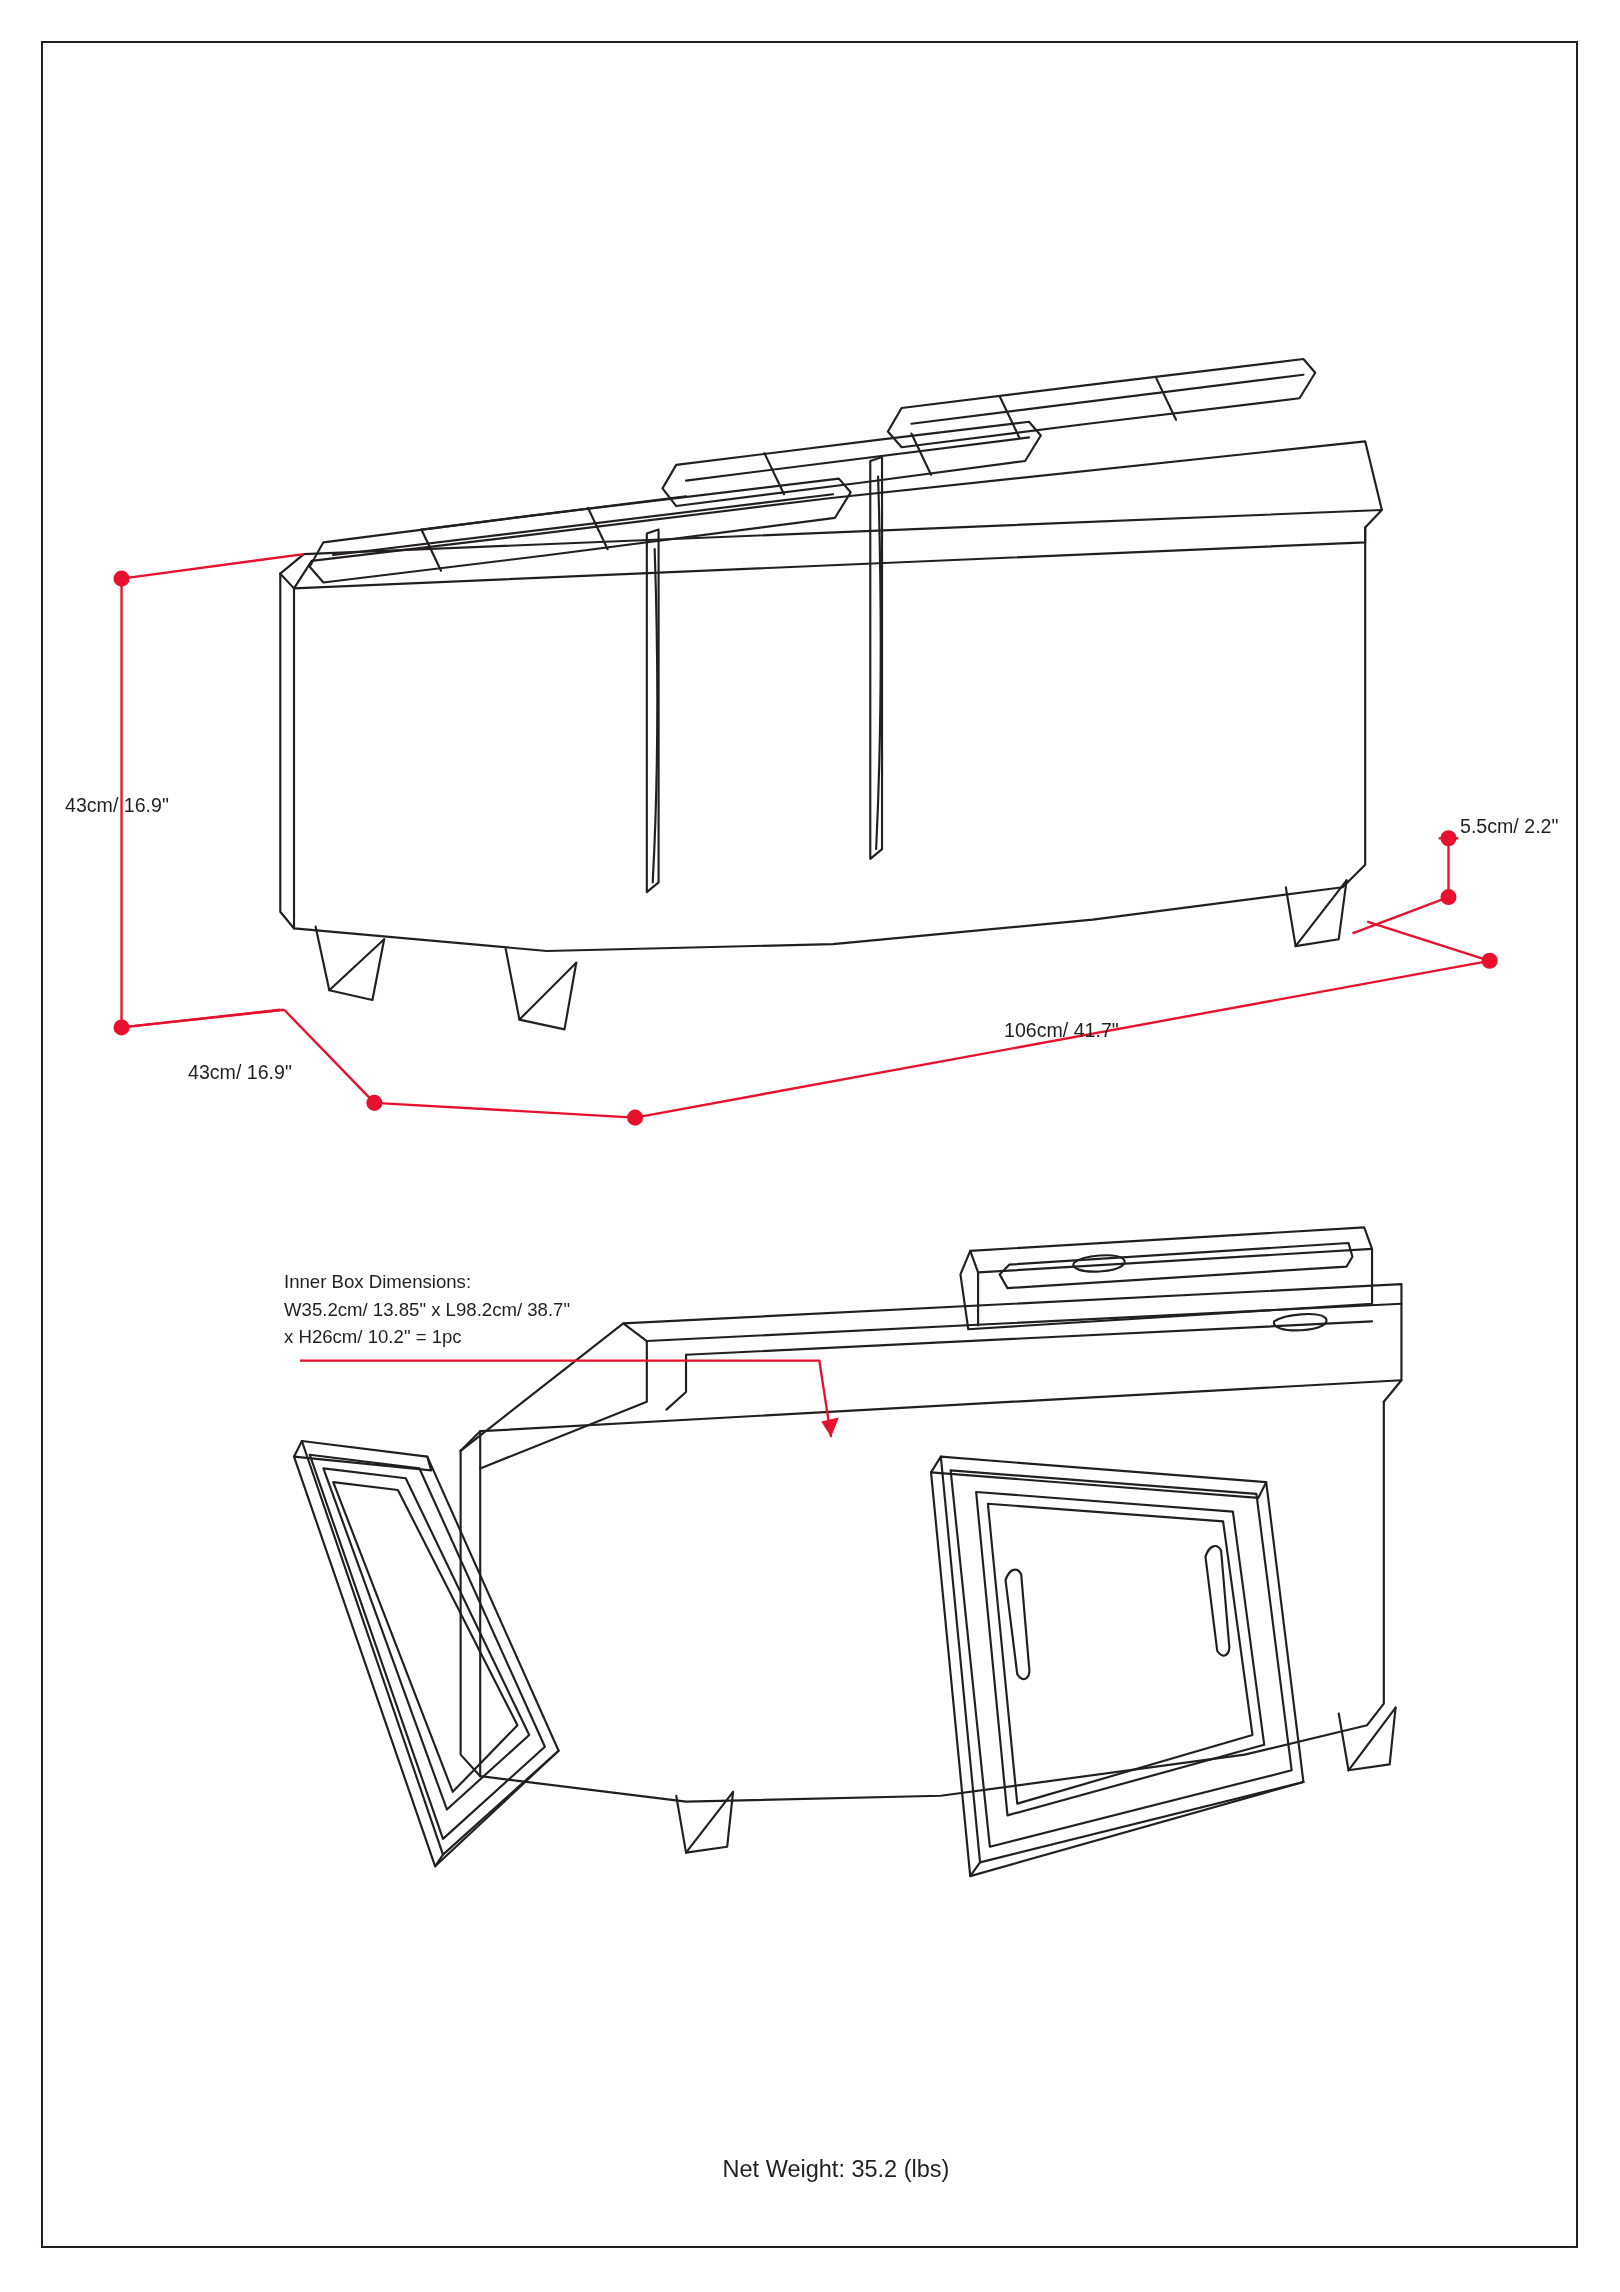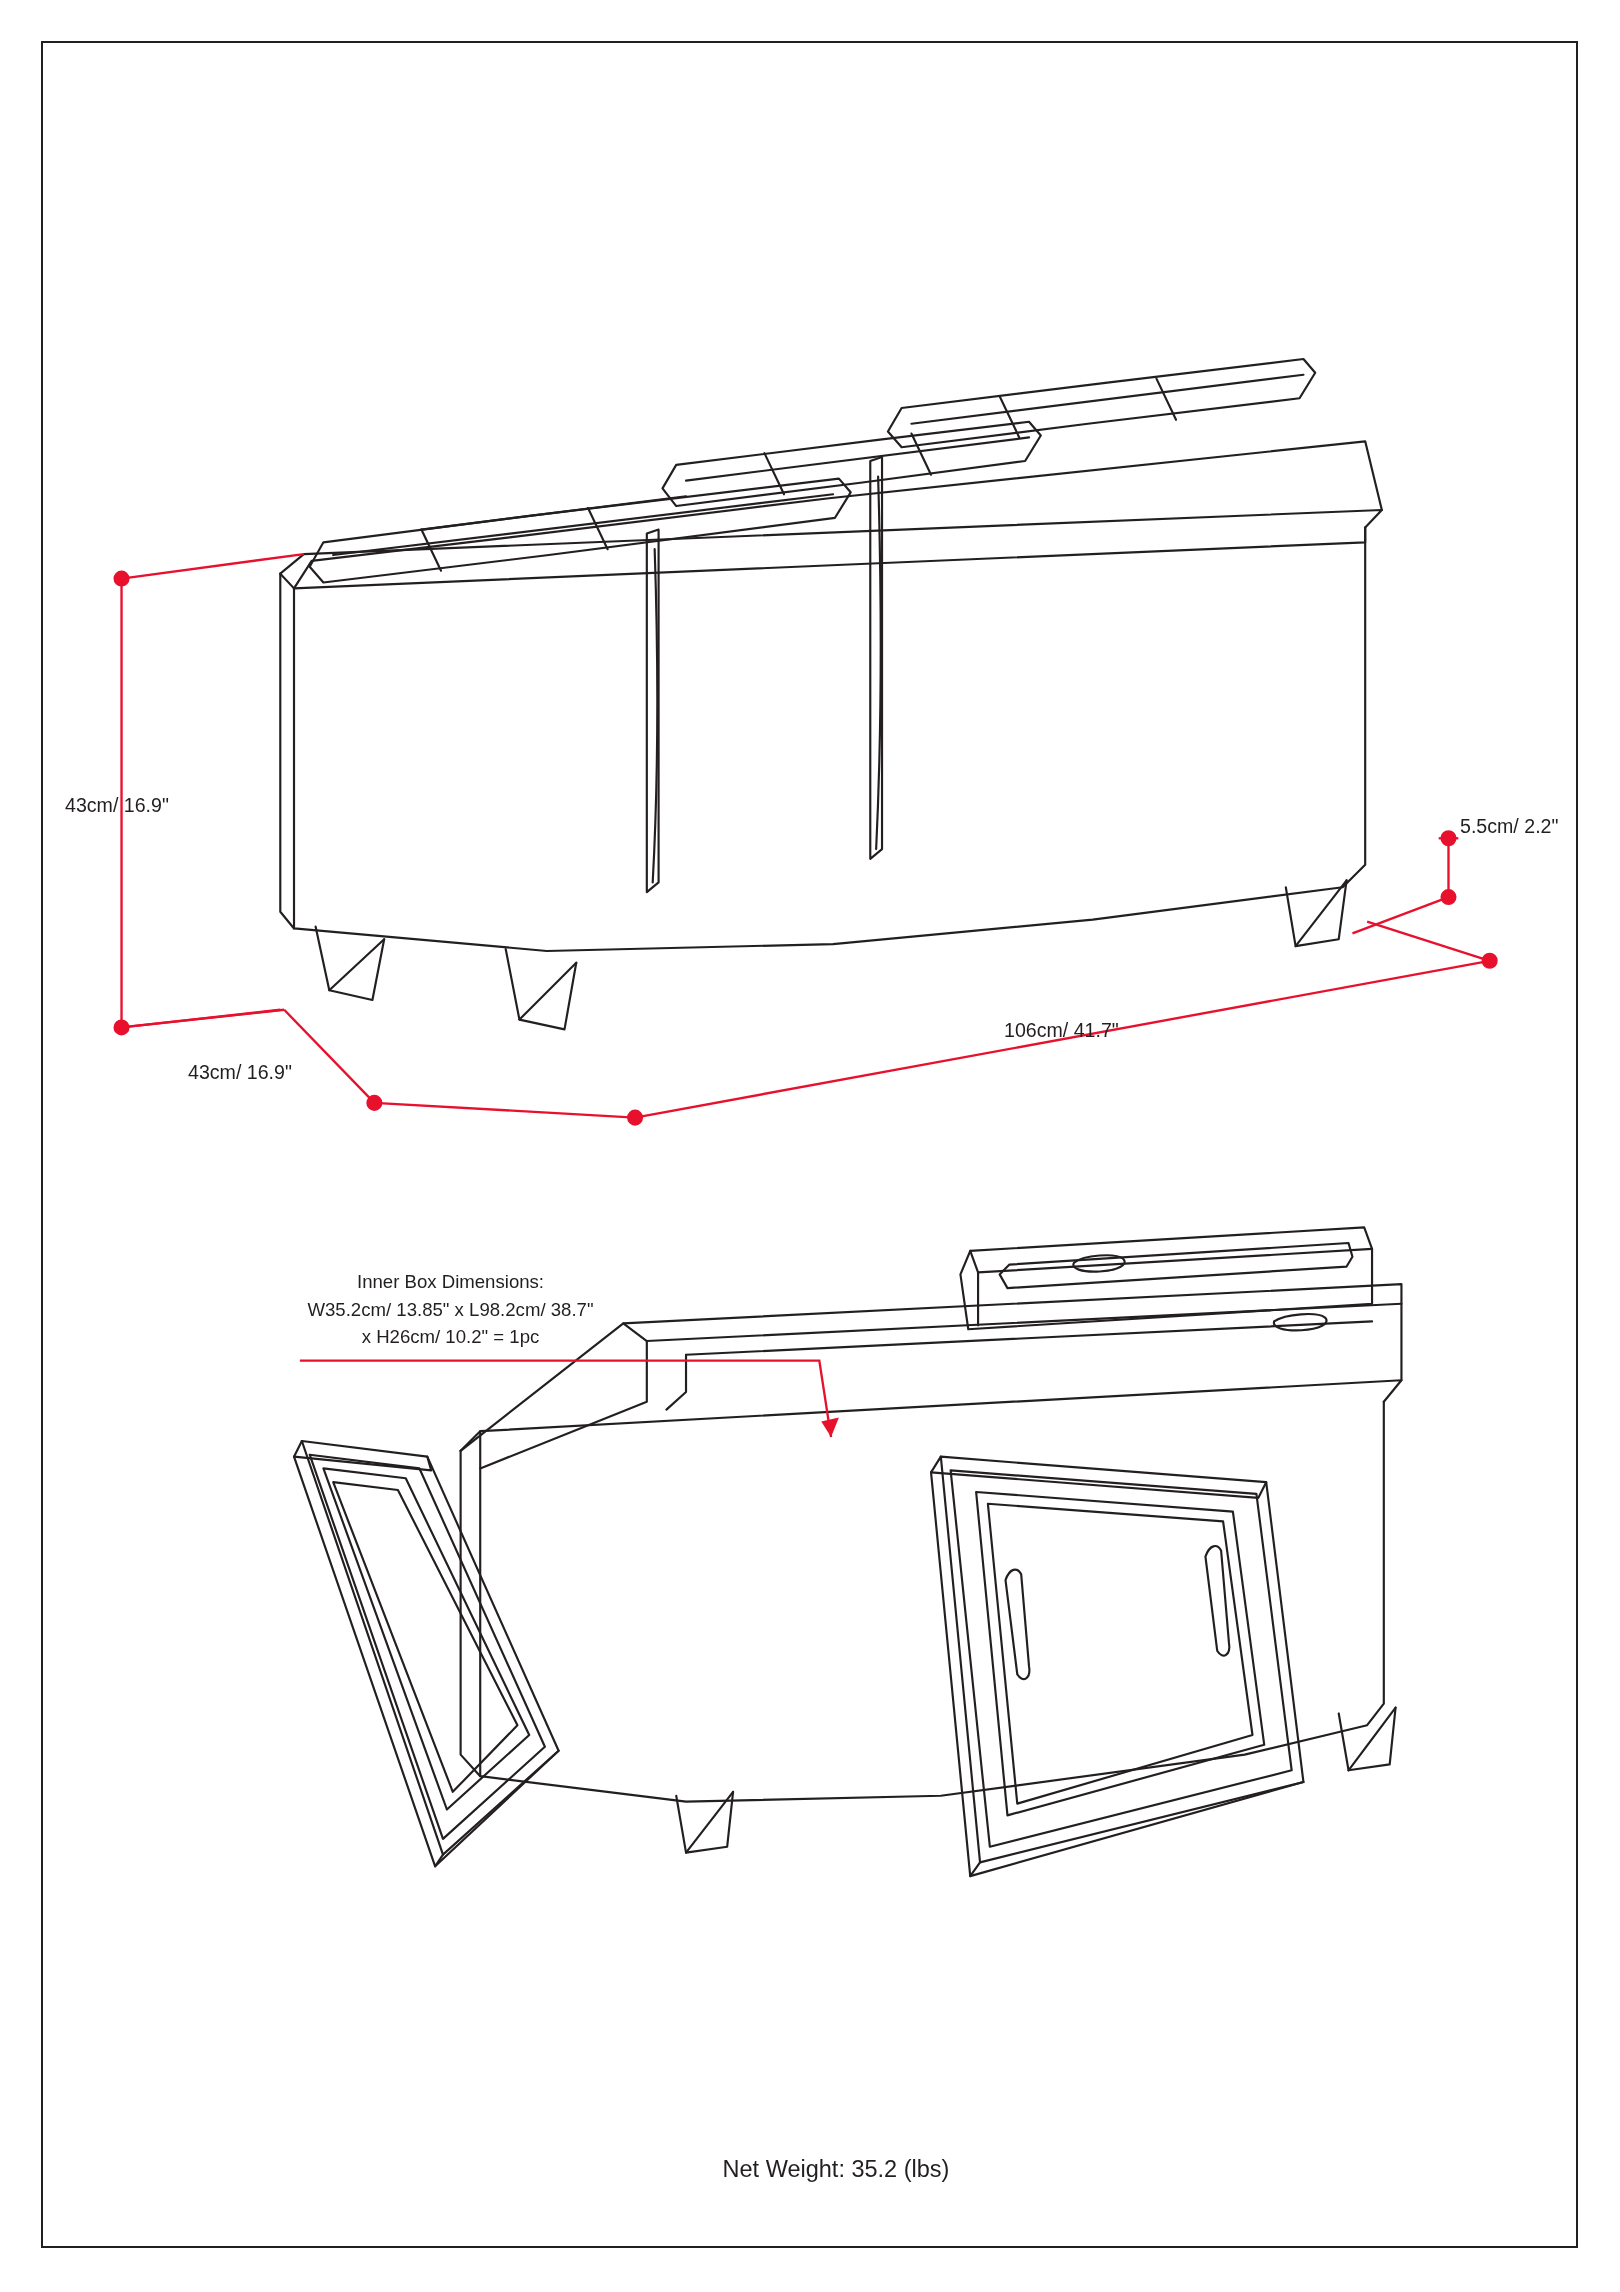--- a/index.html
+++ b/index.html
@@ -37,21 +37,21 @@
     position: absolute;
     color: #231f20;
     font-size: 19.6px;
     white-space: nowrap;
   }
   .inner-box-note {
     position: absolute;
     color: #231f20;
     font-size: 18.6px;
     line-height: 25.5px;
-    text-align: center;
+    text-align: left;
     white-space: pre-line;
   }
   .net-weight {
     position: absolute;
     width: 100%;
     text-align: center;
     color: #231f20;
     font-size: 23.5px;
     margin-left: 26px;
   }

